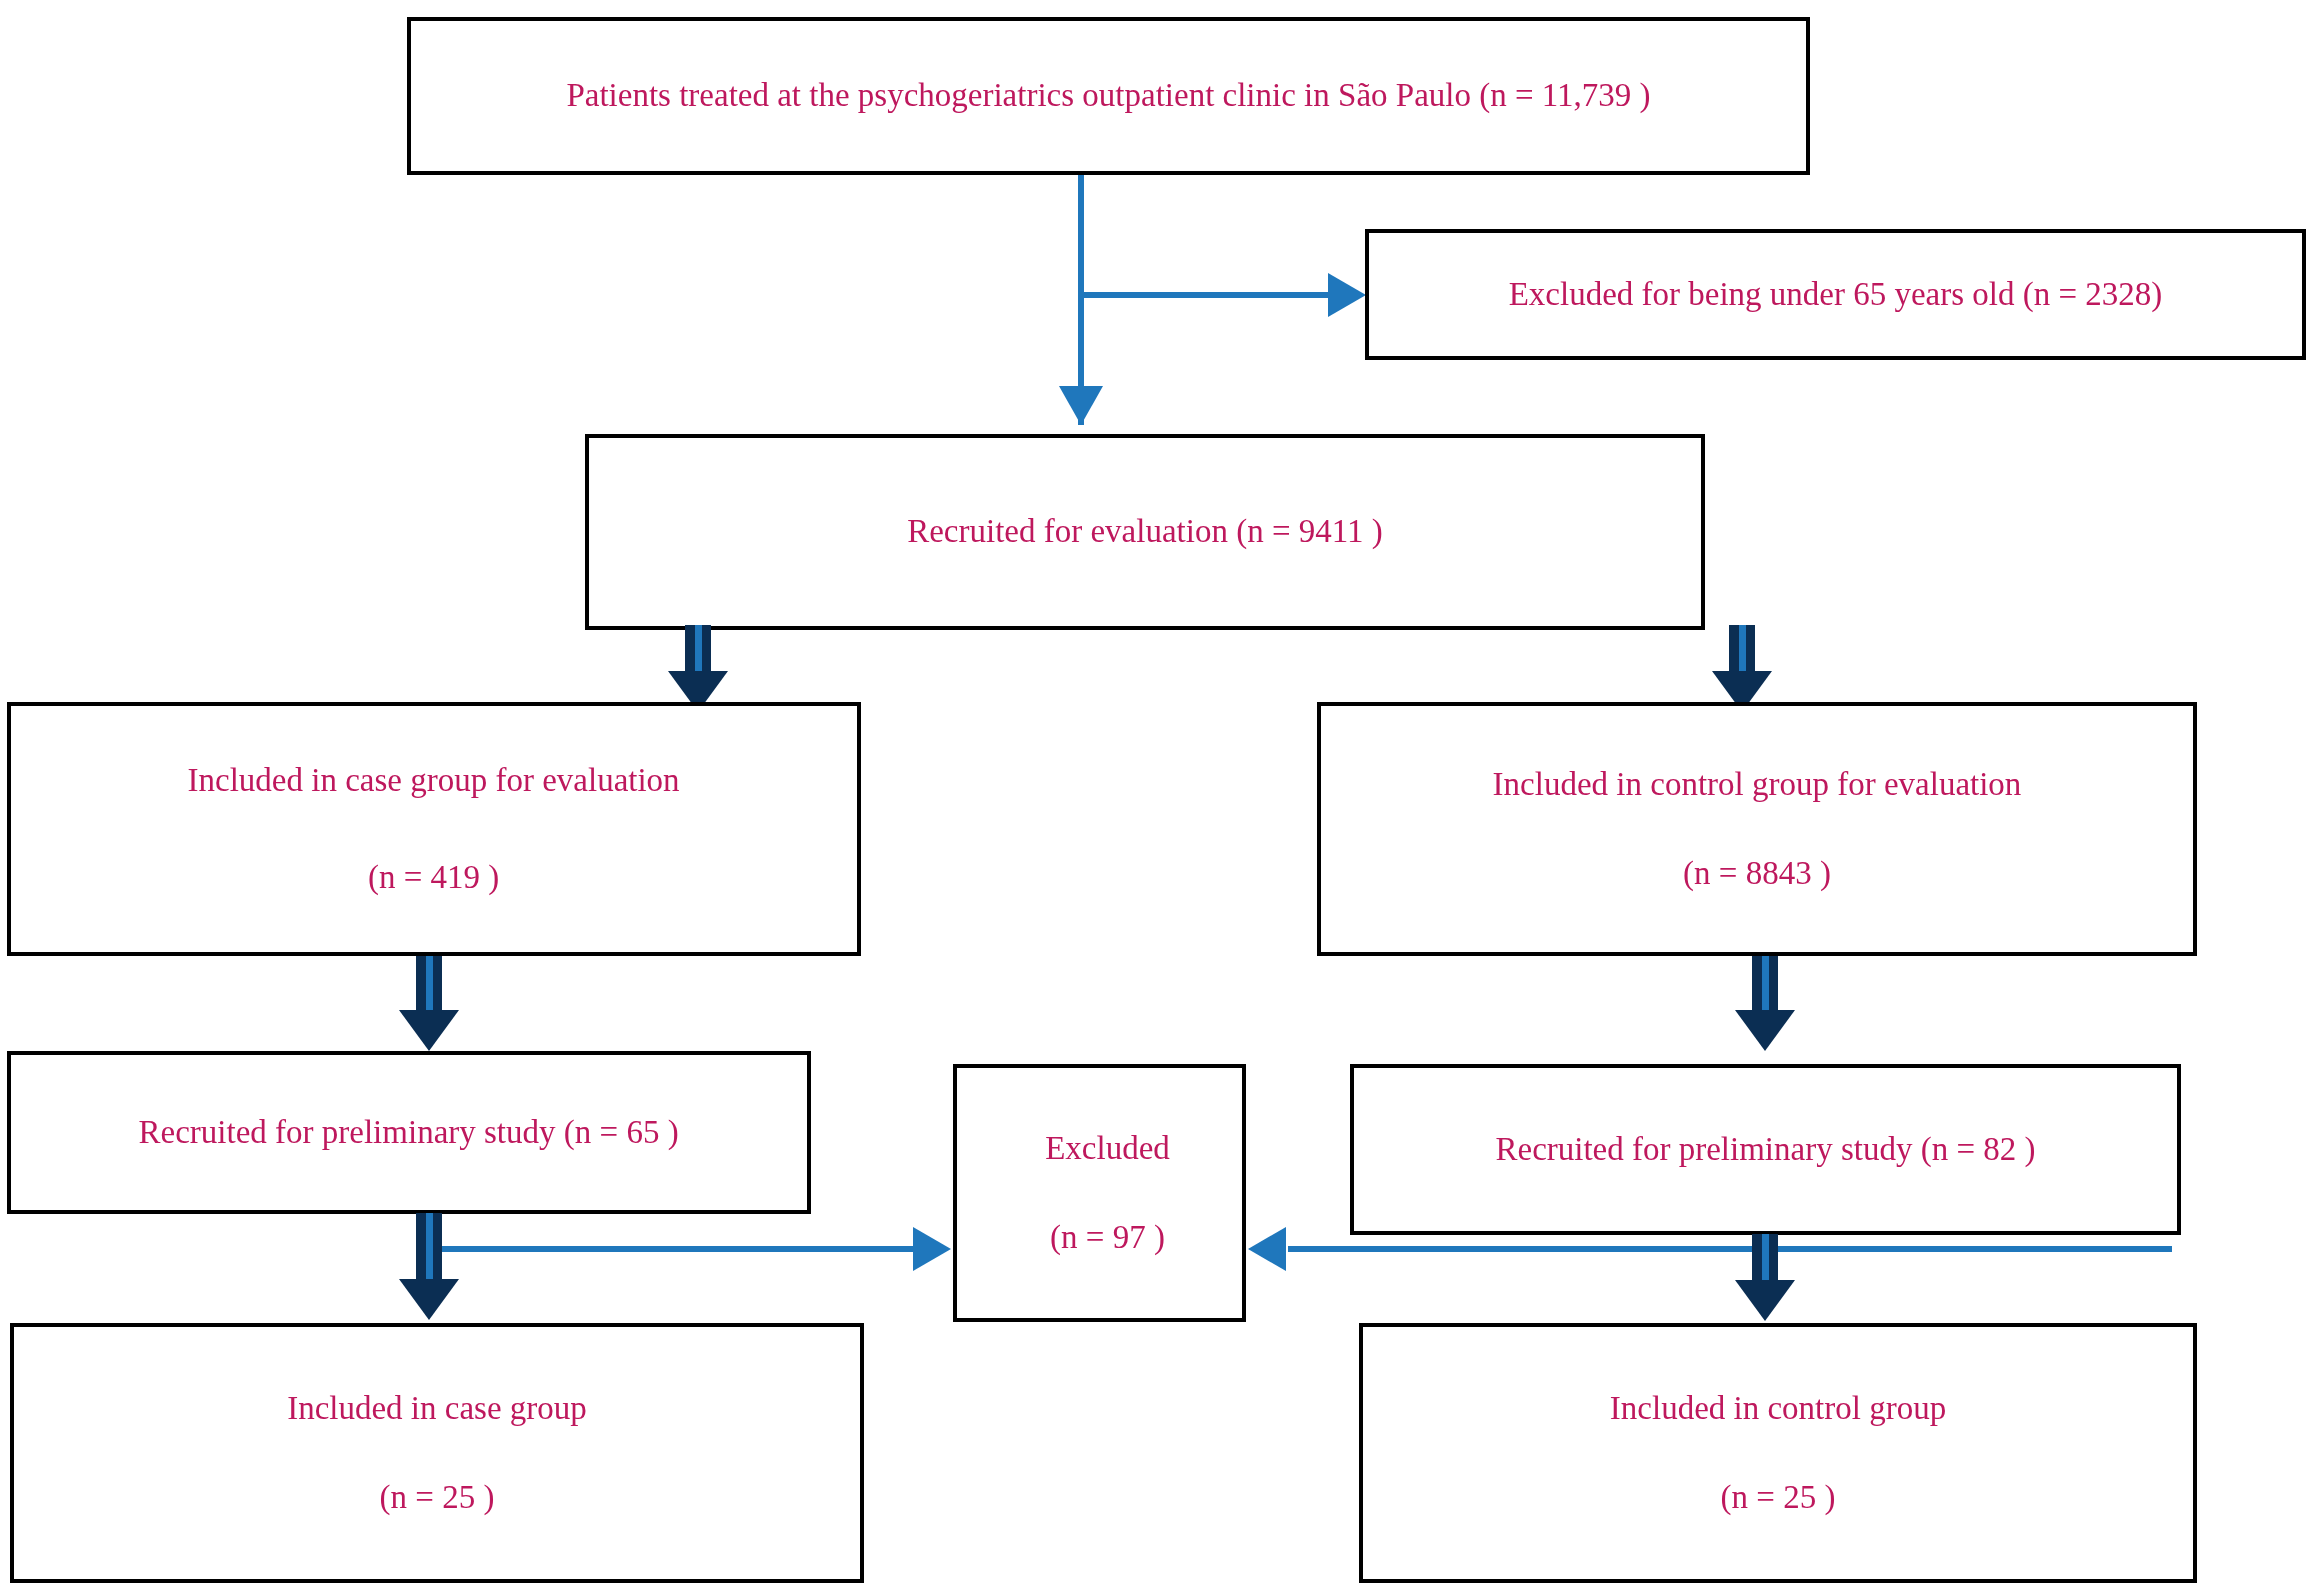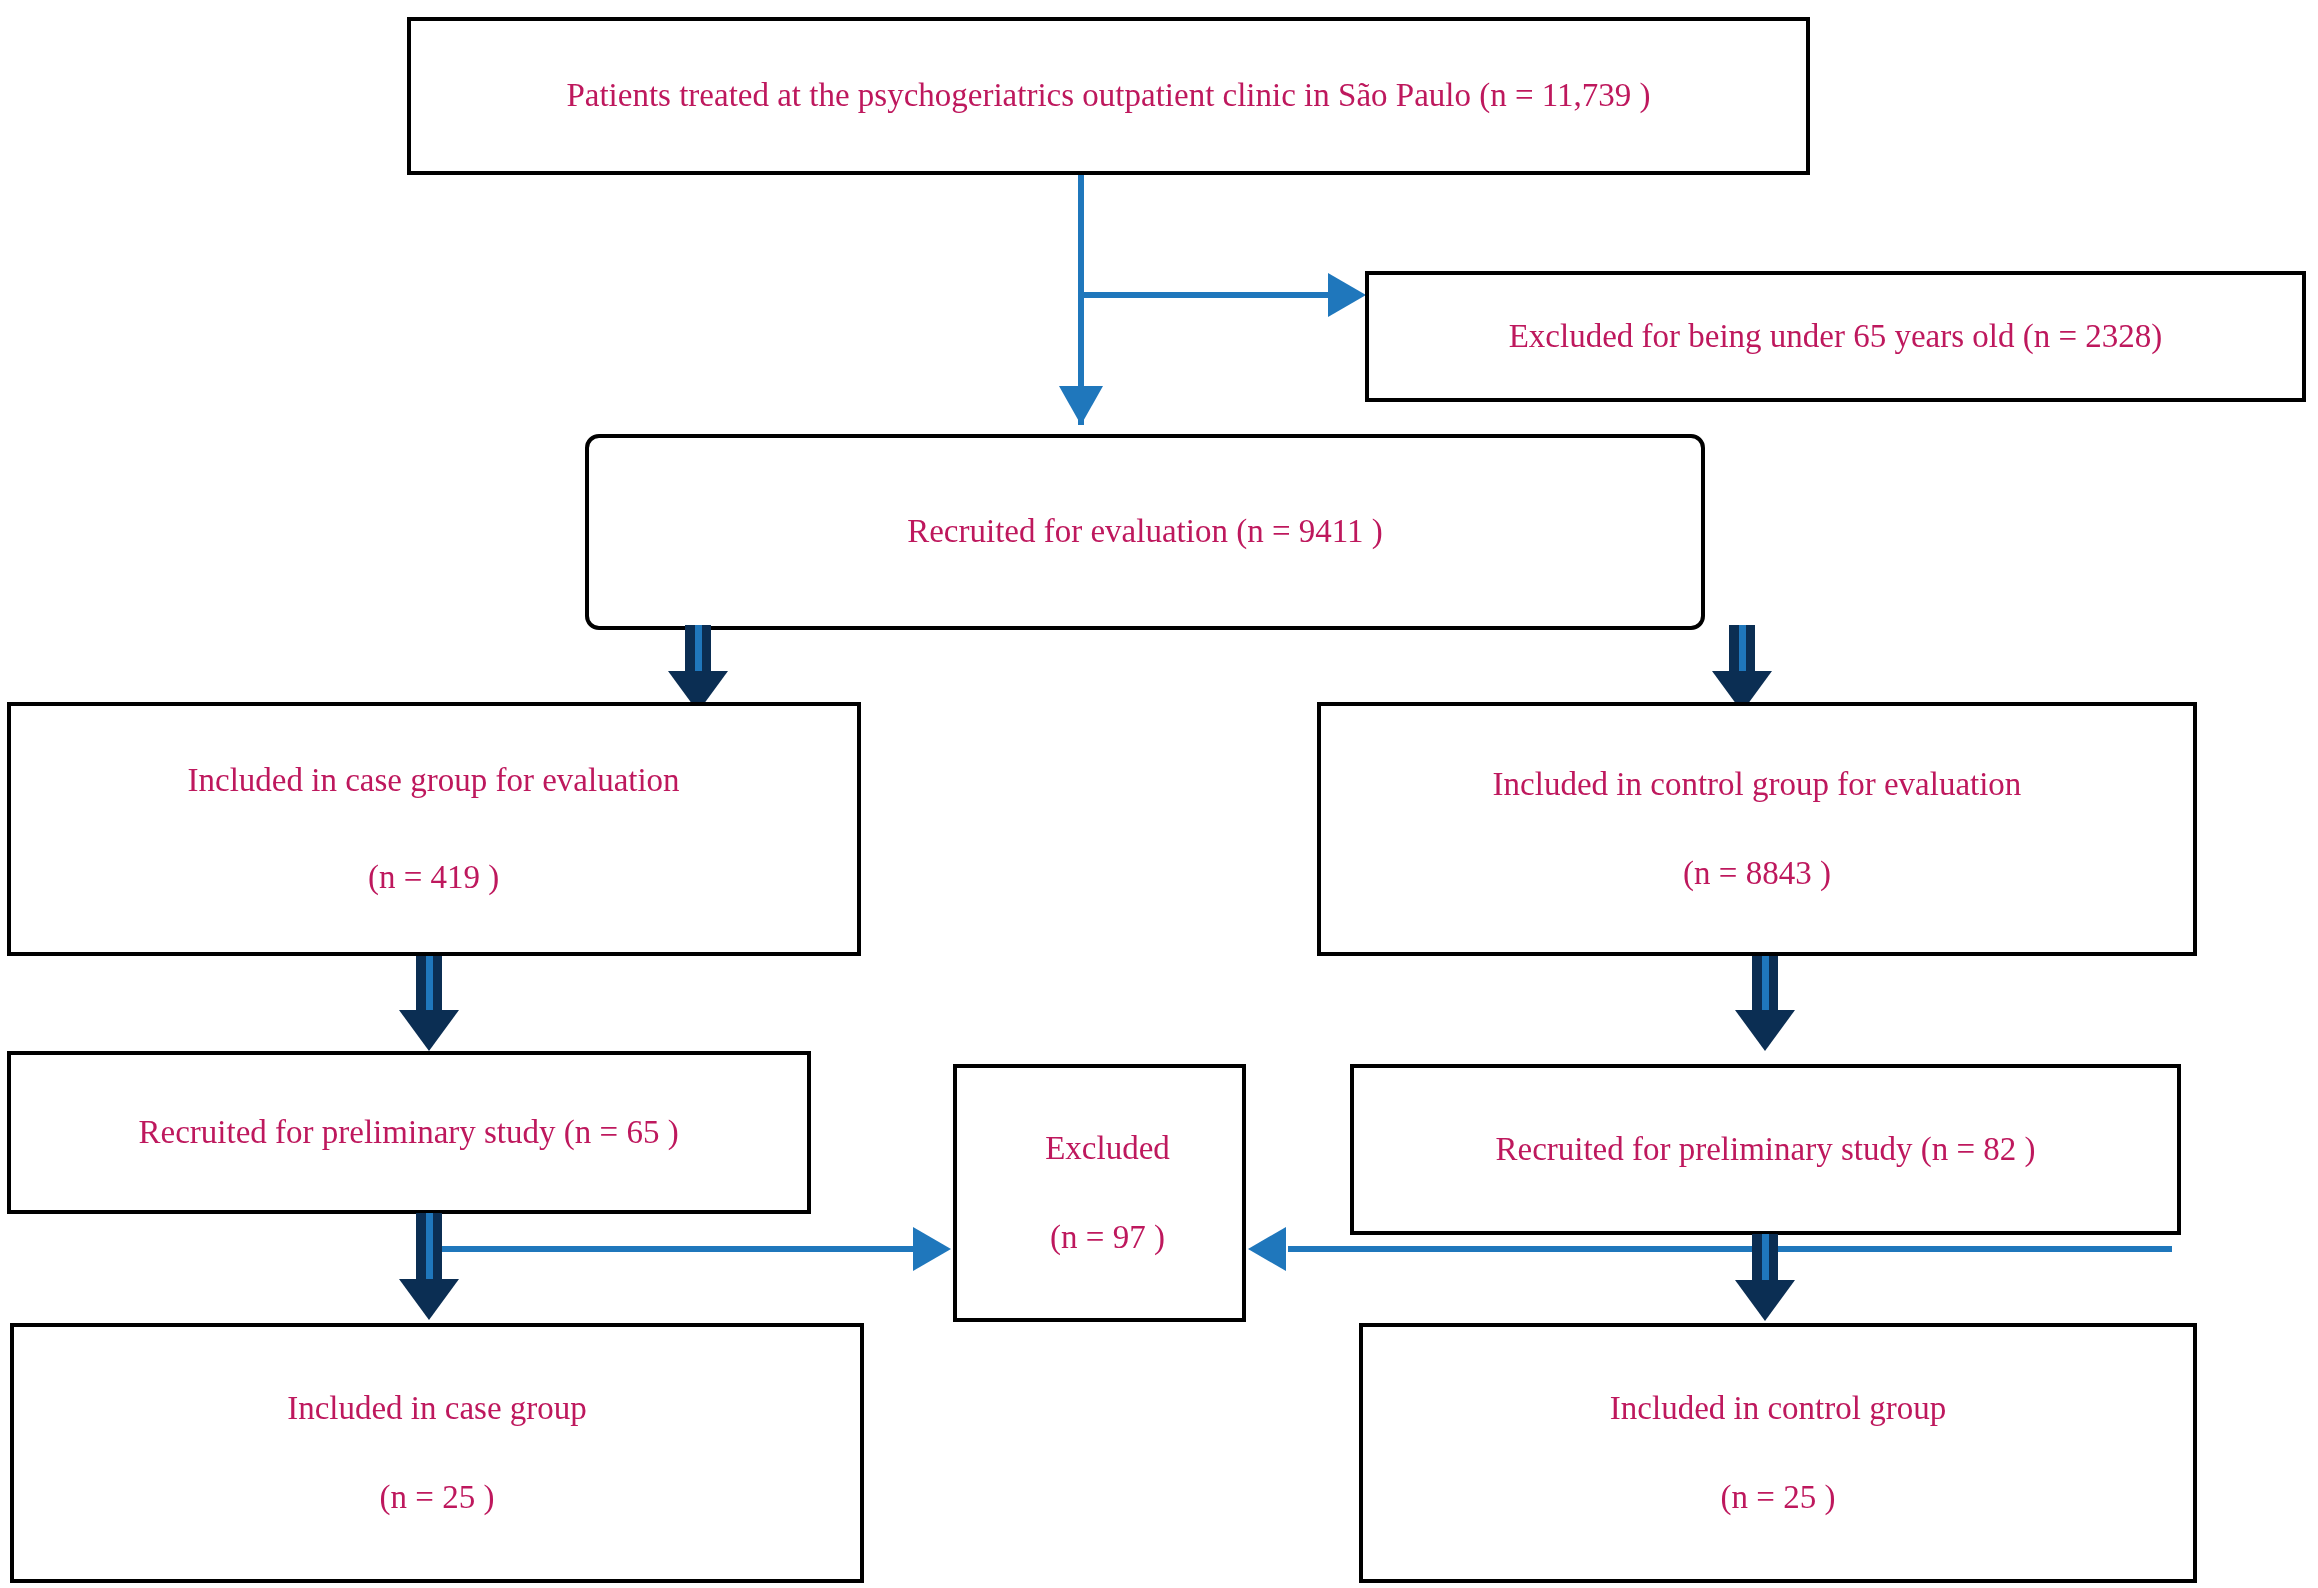--- a/index.html
+++ b/index.html
@@ -32,22 +32,22 @@
     font-size: 33px;
     line-height: 1.25;
   }
   .node .line2 {
     margin-top: 47px;
   }
   .node.single { justify-content: center; }
 
   
   #node-source          { left: 407px;  top: 17px;   width: 1403px; height: 158px; }
-  #node-excluded-age    { left: 1365px; top: 229px;  width: 941px; height: 131px; margin-top: 42px; }
-  #node-recruited-eval  { left: 585px;  top: 434px;  width: 1120px; height: 196px; border-radius: 14px; }
+  #node-excluded-age    { left: 1365px; top: 229px;  width: 941px; height: 131px; }
+  #node-recruited-eval  { left: 585px;  top: 434px;  width: 1120px; height: 196px; }
   #node-case-eval       { left: 6.6px;   top: 702px; width: 854px; height: 254px; gap: 8px; }
   #node-control-eval    { left: 1317px; top: 702px; width: 880px; height: 254px; }
   #node-case-prelim     { left: 6.6px;   top: 1051px; width: 804px; height: 163px; }
   #node-excluded-total  { left: 953px; top: 1064px; width: 293px;  height: 258px; padding-left: 16px; }
   #node-control-prelim  { left: 1350px; top: 1064px; width: 831px; height: 171px; }
   #node-case-final      { left: 10px;   top: 1323px; width: 854px; height: 260px; }
   #node-control-final   { left: 1359px; top: 1323px; width: 838px; height: 260px; }
 
   
   .lb-vline {

